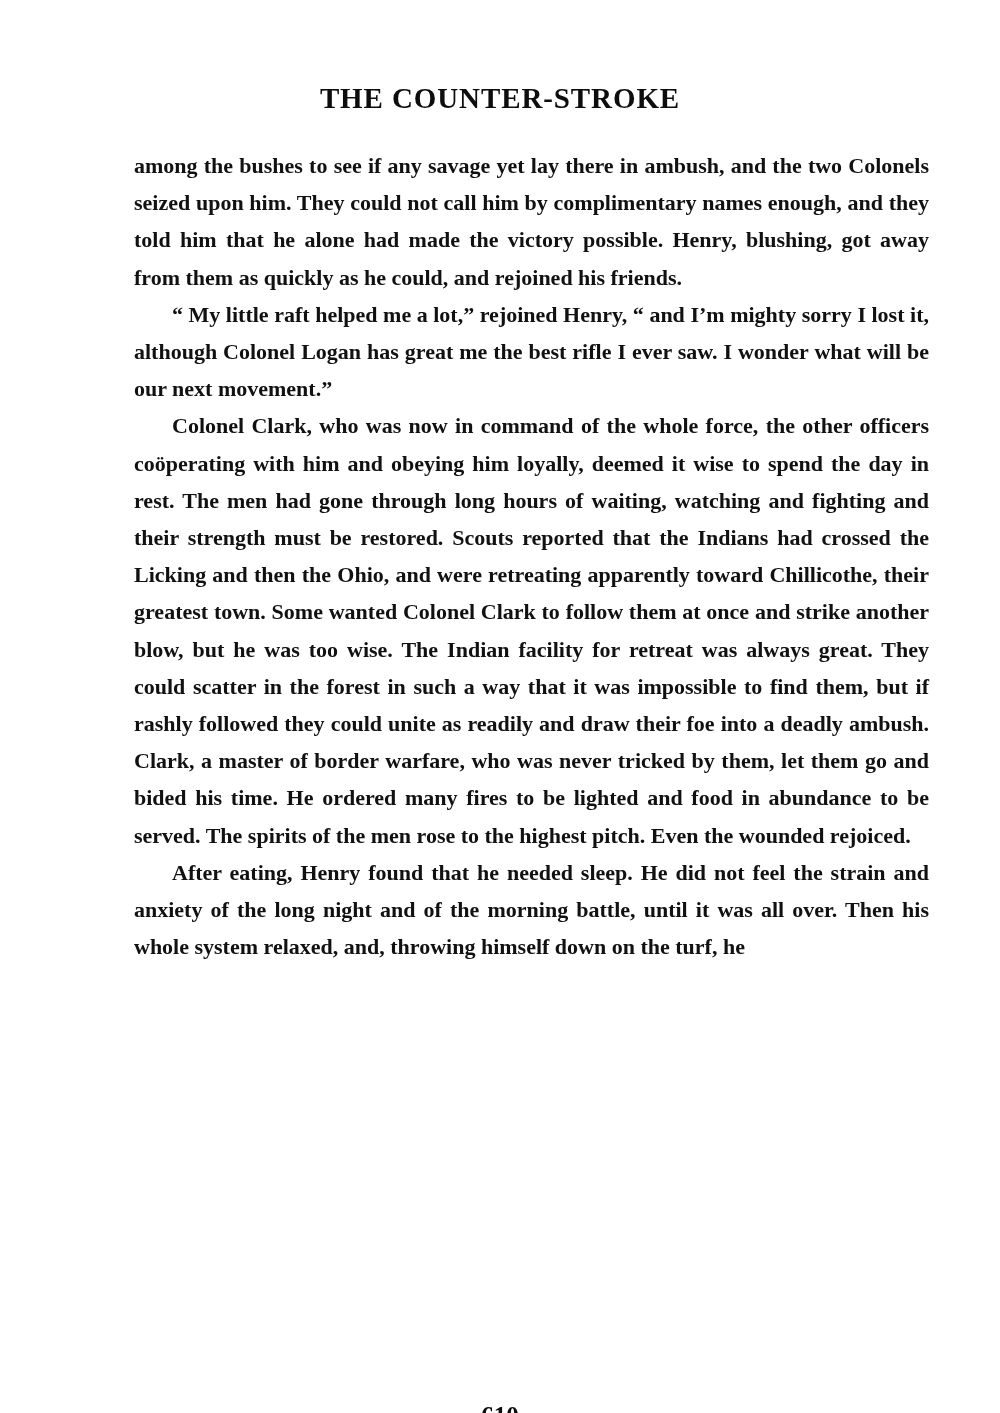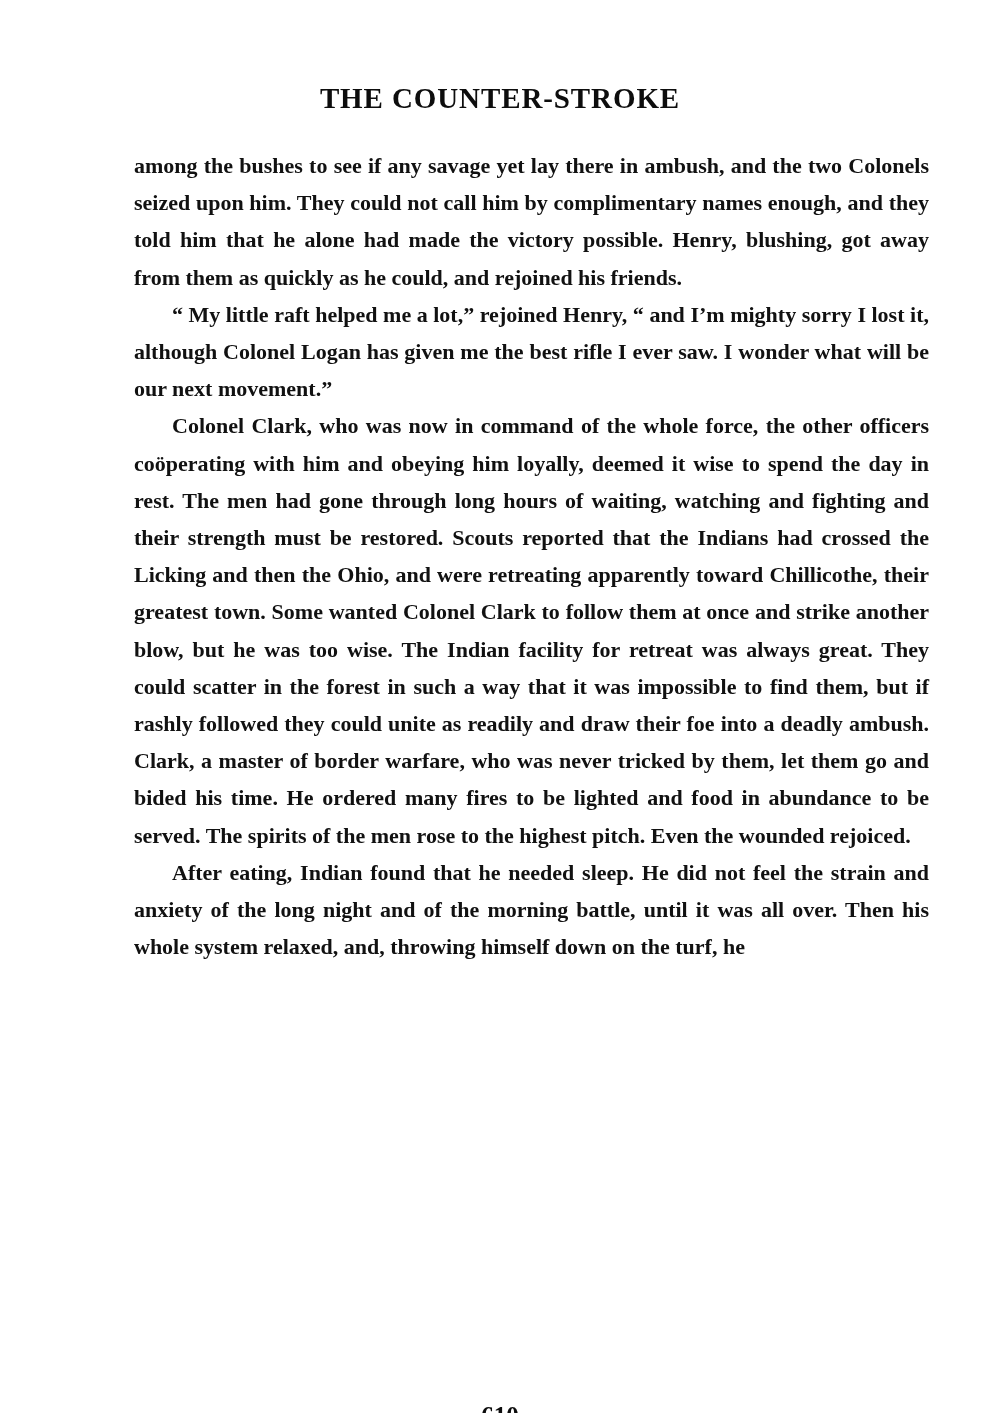--- a/index.html
+++ b/index.html
@@ -65,20 +65,20 @@
 </style>
 </head>
 <body>
 
 <div class="page">
 
   <div class="running-head">THE COUNTER-STROKE</div>
 
   <div class="body-text">
     <p class="noindent">among the bushes to see if any savage yet lay there in ambush, and the two Colonels seized upon him.  They could not call him by complimentary names enough, and they told him that he alone had made the victory possible. Henry, blushing, got away from them as quickly as he could, and rejoined his friends.</p>
-    <p>“ My little raft helped me a lot,” rejoined Henry, “ and I’m mighty sorry I lost it, although Colonel Logan has given me the best rifle I ever saw.  I wonder what will be our next movement.”</p>
+    <p>“ My little raft helped me a lot,” rejoined Henry, “ and I’m mighty sorry I lost it, although Colonel Logan has great me the best rifle I ever saw.  I wonder what will be our next movement.”</p>
     <p>Colonel Clark, who was now in command of the whole force, the other officers coöperating with him and obeying him loyally, deemed it wise to spend the day in rest.  The men had gone through long hours of waiting, watching and fighting and their strength must be restored.  Scouts reported that the Indians had crossed the Licking and then the Ohio, and were retreating apparently toward Chillicothe, their greatest town.  Some wanted Colonel Clark to follow them at once and strike another blow, but he was too wise. The Indian facility for retreat was always great.  They could scatter in the forest in such a way that it was impossible to find them, but if rashly followed they could unite as readily and draw their foe into a deadly ambush. Clark, a master of border warfare, who was never tricked by them, let them go and bided his time.  He ordered many fires to be lighted and food in abundance to be served.  The spirits of the men rose to the highest pitch.  Even the wounded rejoiced.</p>
-    <p>After eating, Indian found that he needed sleep.  He did not feel the strain and anxiety of the long night and of the morning battle, until it was all over.  Then his whole system relaxed, and, throwing himself down on the turf, he</p>
+    <p>After eating, Henry found that he needed sleep.  He did not feel the strain and anxiety of the long night and of the morning battle, until it was all over.  Then his whole system relaxed, and, throwing himself down on the turf, he</p>
   </div>
 
   <div class="folio">610</div>
 
 </div>
 
 </body></html>

